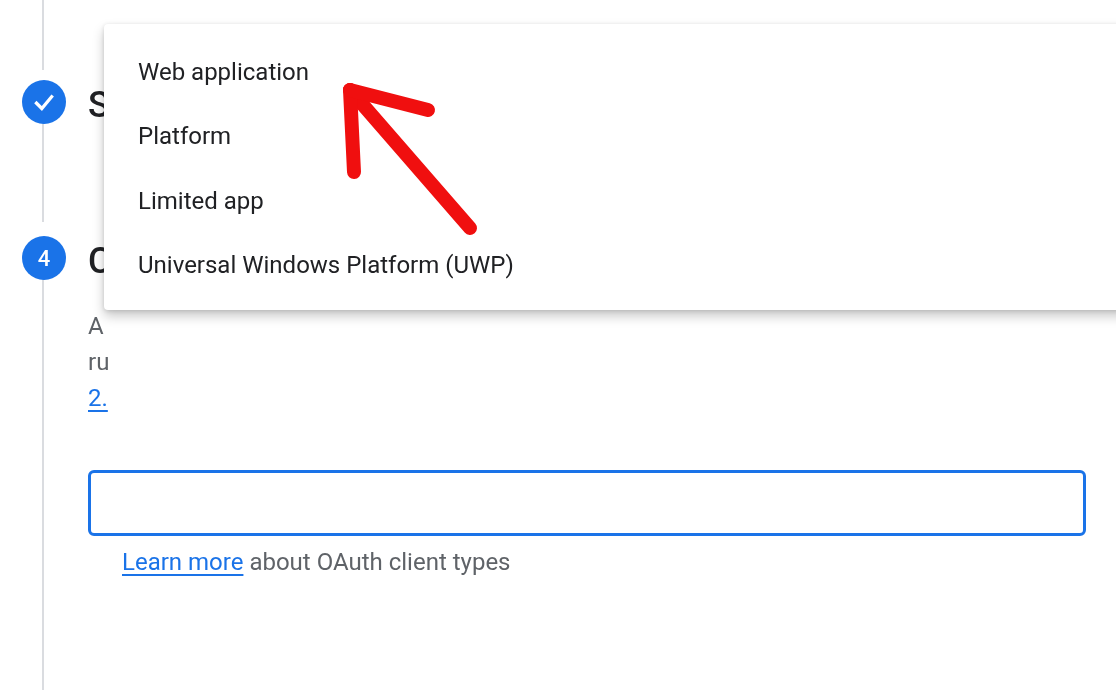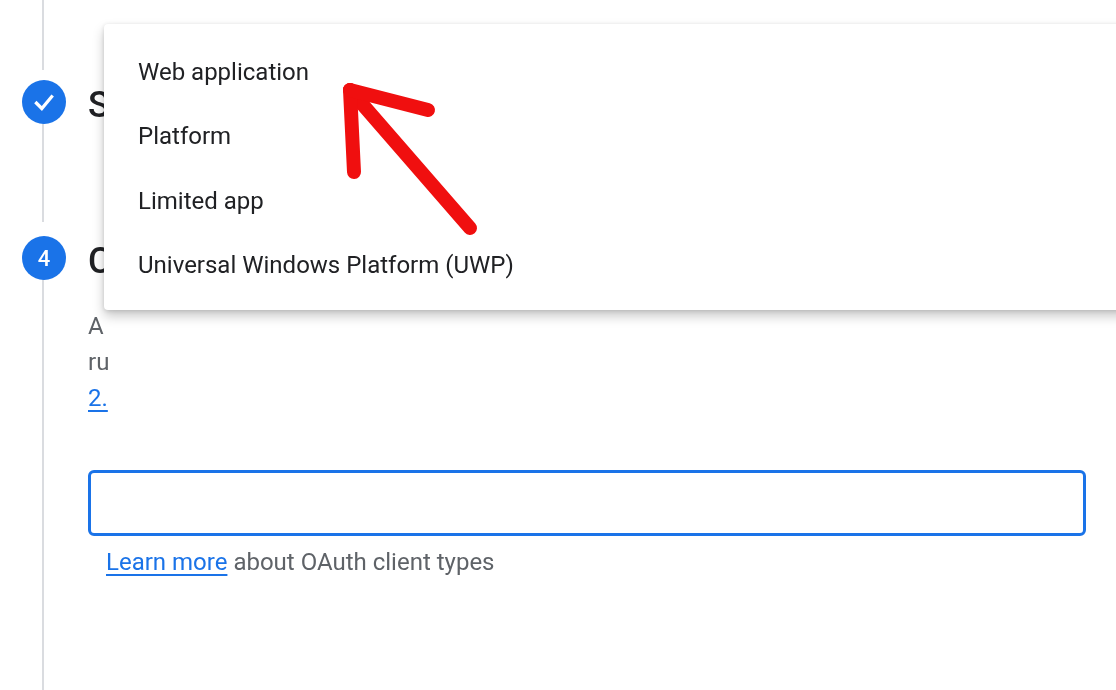--- a/index.html
+++ b/index.html
@@ -76,21 +76,21 @@
       position: absolute;
       left: 88px;
       top: 470px;
       width: 998px;
       height: 66px;
       border: 3px solid #1a73e8;
       border-radius: 6px;
     }
     .learn-more-row {
       position: absolute;
-      left: 106px;
+      left: 122px;
       top: 548px;
       font-size: 24px;
       color: #5f6368;
     }
     .learn-more-row .lm-link {
       color: #1a73e8;
       text-decoration: underline;
       text-underline-offset: 4px;
       cursor: pointer;
     }

